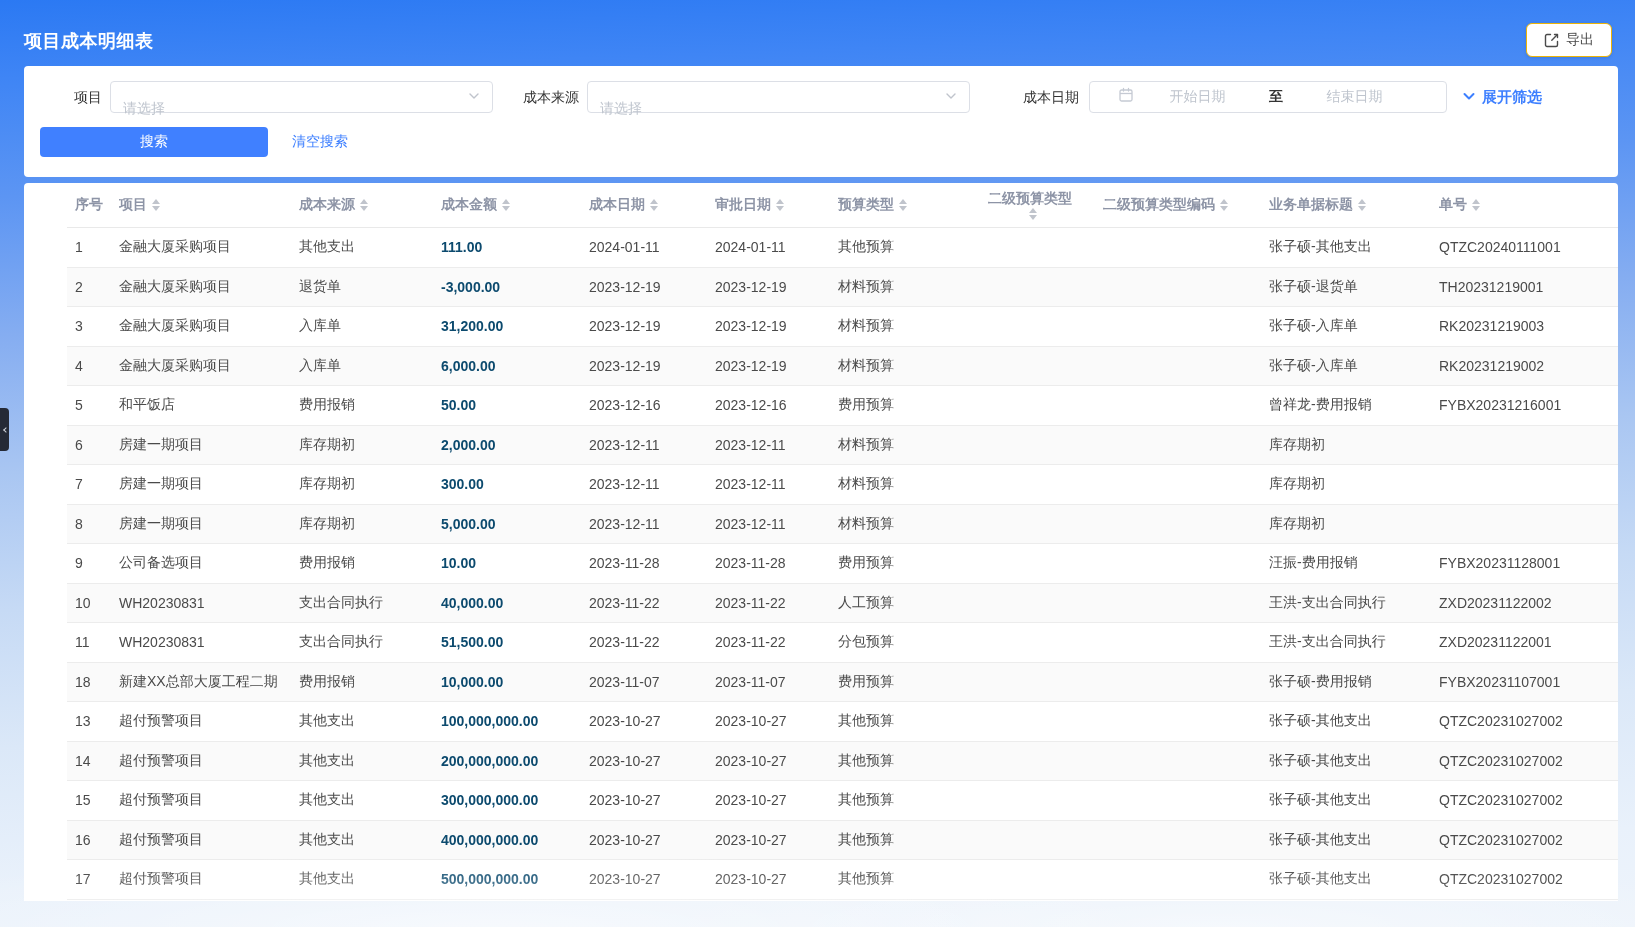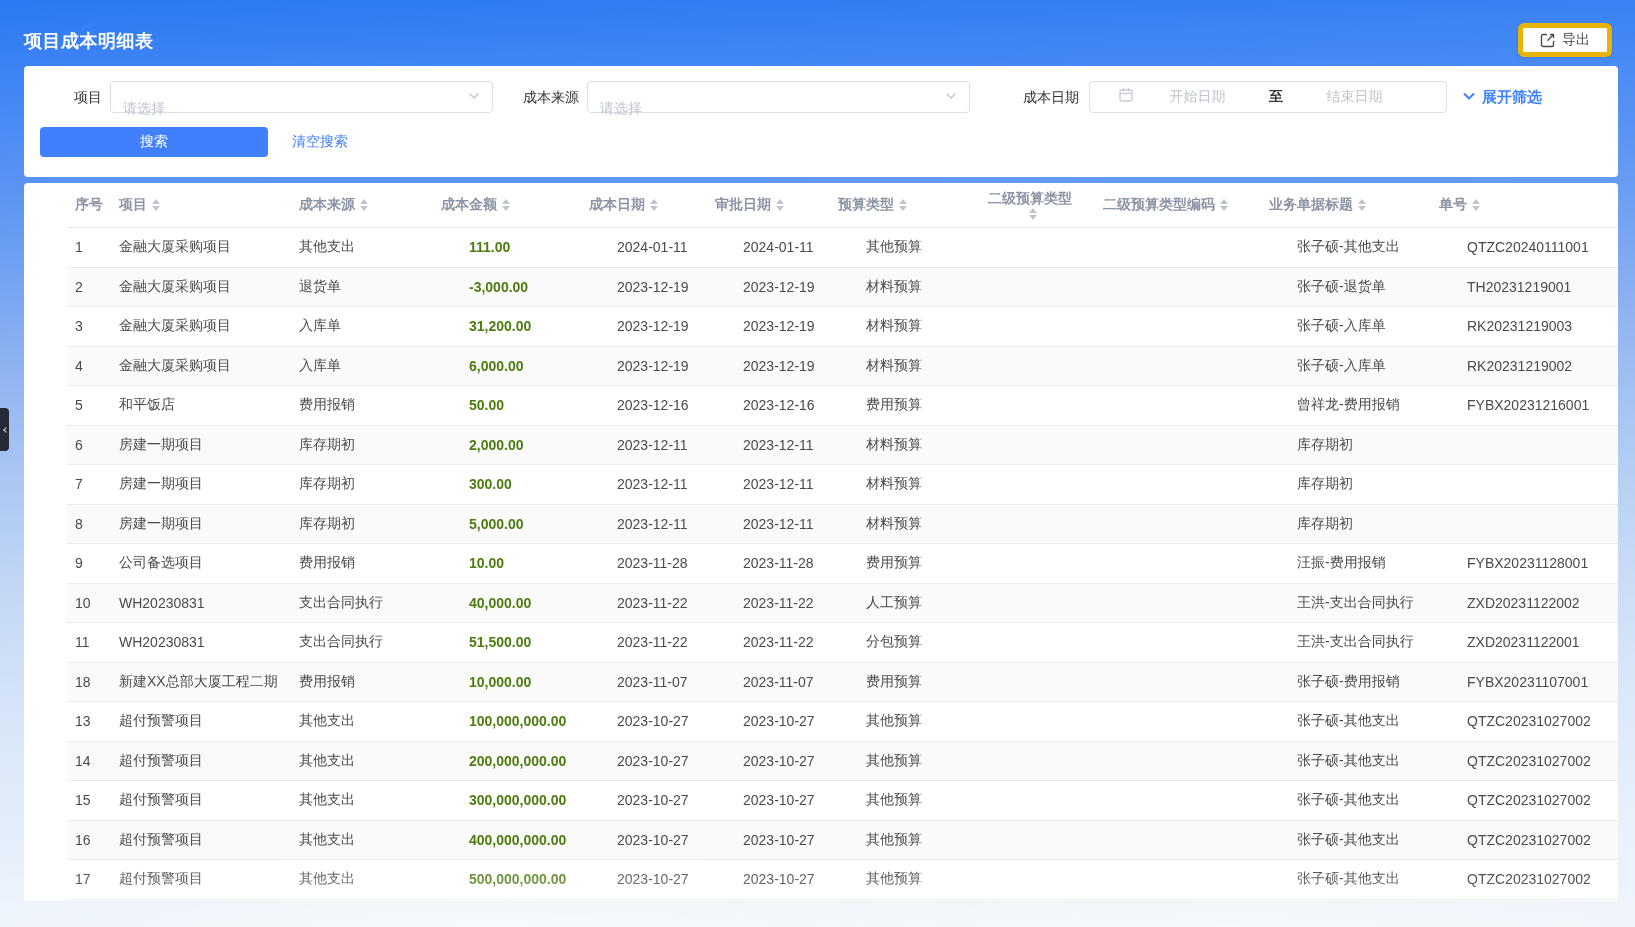--- a/index.html
+++ b/index.html
@@ -19,21 +19,21 @@
   }
 
   
   .topbar { position:absolute; left:0; top:0; width:100%; height:66px;padding-left:12px; }
   .page-title {
     position:absolute; left:24px; top:29px; font-size:18px; font-weight:bold; color:#ffffff;
     letter-spacing:.5px;
   }
   .export-btn {
     position:absolute; right:23px; top:23px; height:34px; padding:0 17px;
-    background:#ffffff; border:5px solid #eab308; border-radius:6px;
+    background:#ffffff; border:1px solid #eab308; border-radius:6px;
     display:flex; align-items:center; gap:7px; cursor:pointer;
     font-size:14px; color:#4a4a4a; box-shadow:0 1px 3px rgba(20,60,140,.18);
   }
   .export-btn svg { display:block; }
 
   
   .filter-card {
     position:absolute; left:24px; top:66px; width:1594px; height:111px;
     background:#ffffff; border-radius:4px;
   }
@@ -90,21 +90,21 @@
   .sorter i { display:block; width:0; height:0; border-left:4px solid transparent; border-right:4px solid transparent; }
   .sorter .up   { border-bottom:5px solid #c0c4cc; }
   .sorter .down { border-top:5px solid #c0c4cc; }
 
   .t-row { display:flex; height:39.5px; align-items:center; border-bottom:1px solid #ececec; background:#fff; }
   .t-row.alt { background:#fafafa; }
   .cell {
     overflow:hidden; white-space:nowrap; text-overflow:ellipsis;
     font-size:14px; color:#4a4a4a; padding-right:10px; flex:none;
   }
-  .cell.amount { color:#4d7c0f; font-weight:bold;margin-left:28px; }
+  .cell.amount { color:#0c4a6e; font-weight:bold; }
   .col-0 { width:52px;  padding-left:8px; }
   .col-1 { width:180px; }
   .col-2 { width:142px; }
   .col-3 { width:148px; }
   .col-4 { width:126px; }
   .col-5 { width:123px; }
   .col-6 { width:129px; }
   .col-7 { width:136px;flex-direction:column; }
   .col-8 { width:166px; }
   .col-9 { width:170px; }

